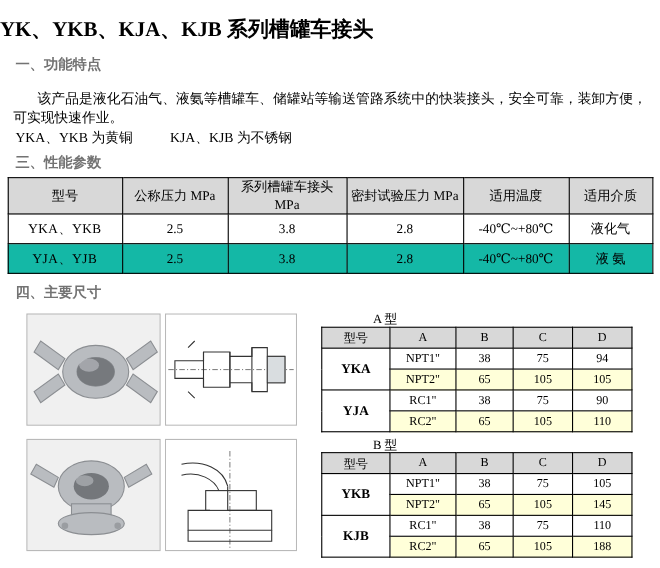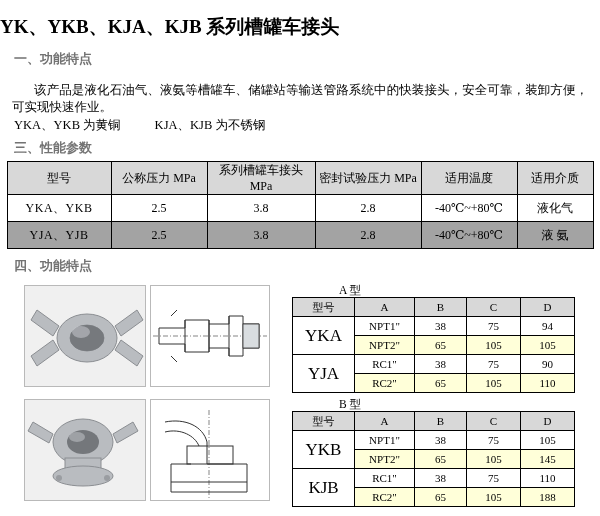--- a/index.html
+++ b/index.html
@@ -70,21 +70,21 @@
     vertical-align: middle;
     font-size: 12px;
     height: 26px;
     padding: 0 2px;
   }
   table.spec thead th {
     background: #d8d8d8;
     font-weight: normal;
   }
   table.spec tbody tr.alt td {
-    background: #a3a3a3;
+    background: #14b8a6;
   }
   table.spec td.model {
     letter-spacing: 0.5px;
     margin-top: 28px;
   }
 
   
   .dim-wrap {
     position: relative;
     margin-top: 4px;
@@ -127,21 +127,21 @@
     text-align: center;
     vertical-align: middle;
     height: 18px;
     padding: 0;
   }
   table.dim thead th {
     background: #d8d8d8;
     font-weight: normal;
   }
   table.dim td.alt { background: #ffffd9; }
-  table.dim td.modelcell { font-size: 17px; }
+  table.dim td.modelcell { font-size: 12px; font-weight: bold; }
 
   
   svg { display: block; }
 </style>
 </head>
 <body>
 
 <div class="page">
 
   <div class="title">YK、YKB、KJA、KJB 系列槽罐车接头</div>
@@ -187,21 +187,21 @@
         <td class="model">YJA、YJB</td>
         <td>2.5</td>
         <td>3.8</td>
         <td>2.8</td>
         <td>-40℃~+80℃</td>
         <td>液 氨</td>
       </tr>
     </tbody>
   </table>
 
-  <div class="section-head" style="margin-top:8px;">四、功能特点</div>
+  <div class="section-head" style="margin-top:8px;">四、主要尺寸</div>
 
   <div class="dim-wrap">
 
     <div class="img-box photo p1">
       <svg width="120" height="100" viewBox="0 0 120 100">
         <rect width="120" height="100" fill="#f0f0f0"></rect>
         <g fill="#b9bcc0" stroke="#8b8e92" stroke-width="1">
           <ellipse cx="62" cy="52" rx="30" ry="24"></ellipse>
           <ellipse cx="62" cy="52" rx="17" ry="13" fill="#8e9195"></ellipse>
           <path d="M34 40 L12 24 L6 34 L28 50 Z"></path>

